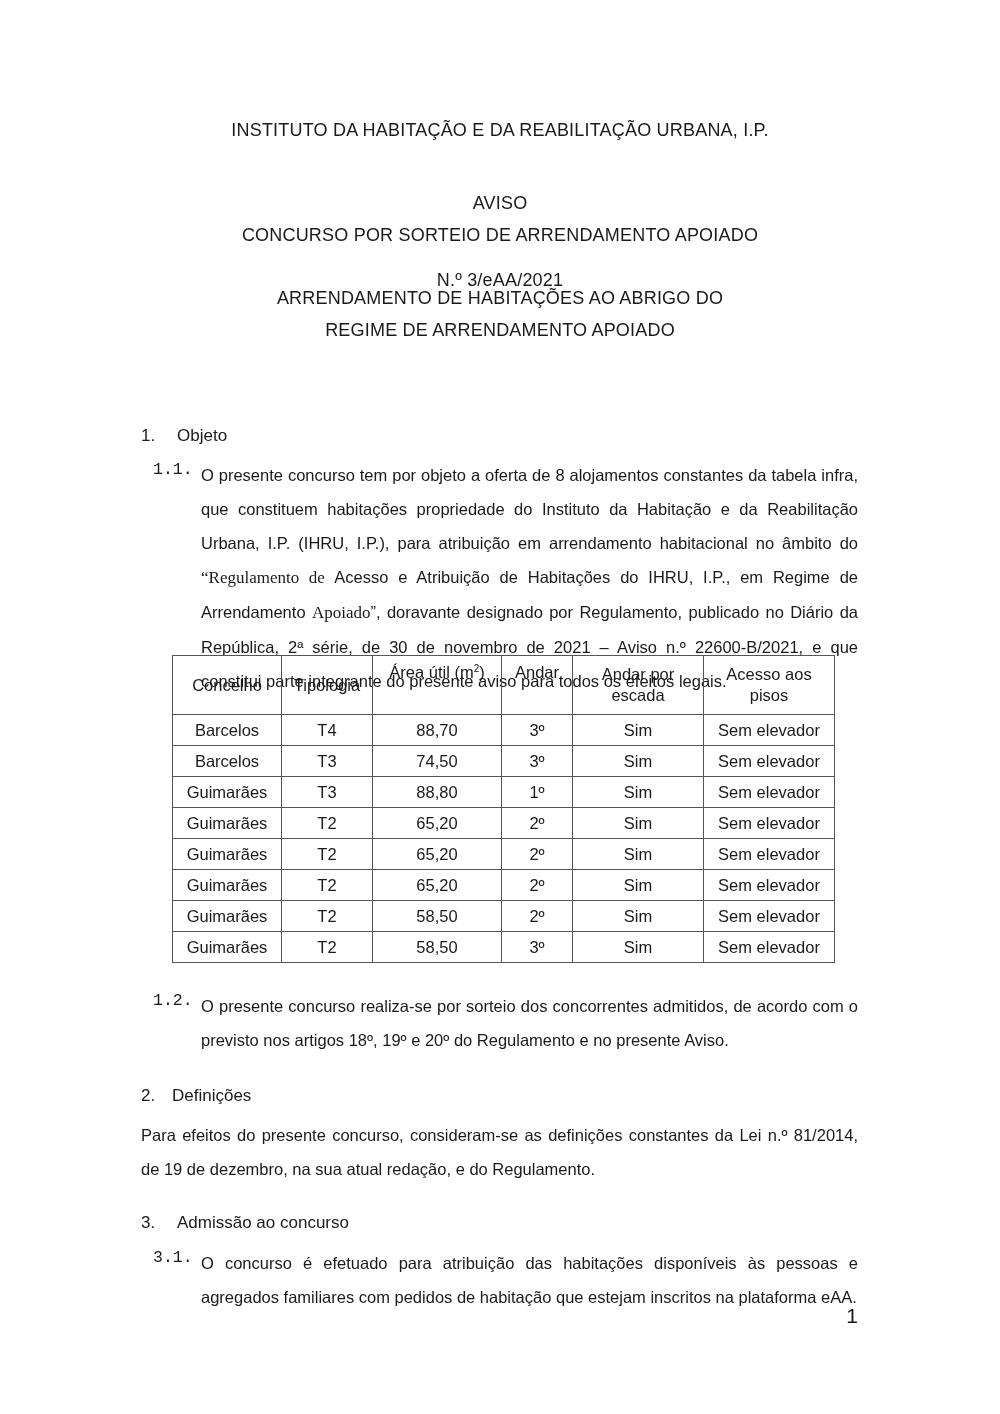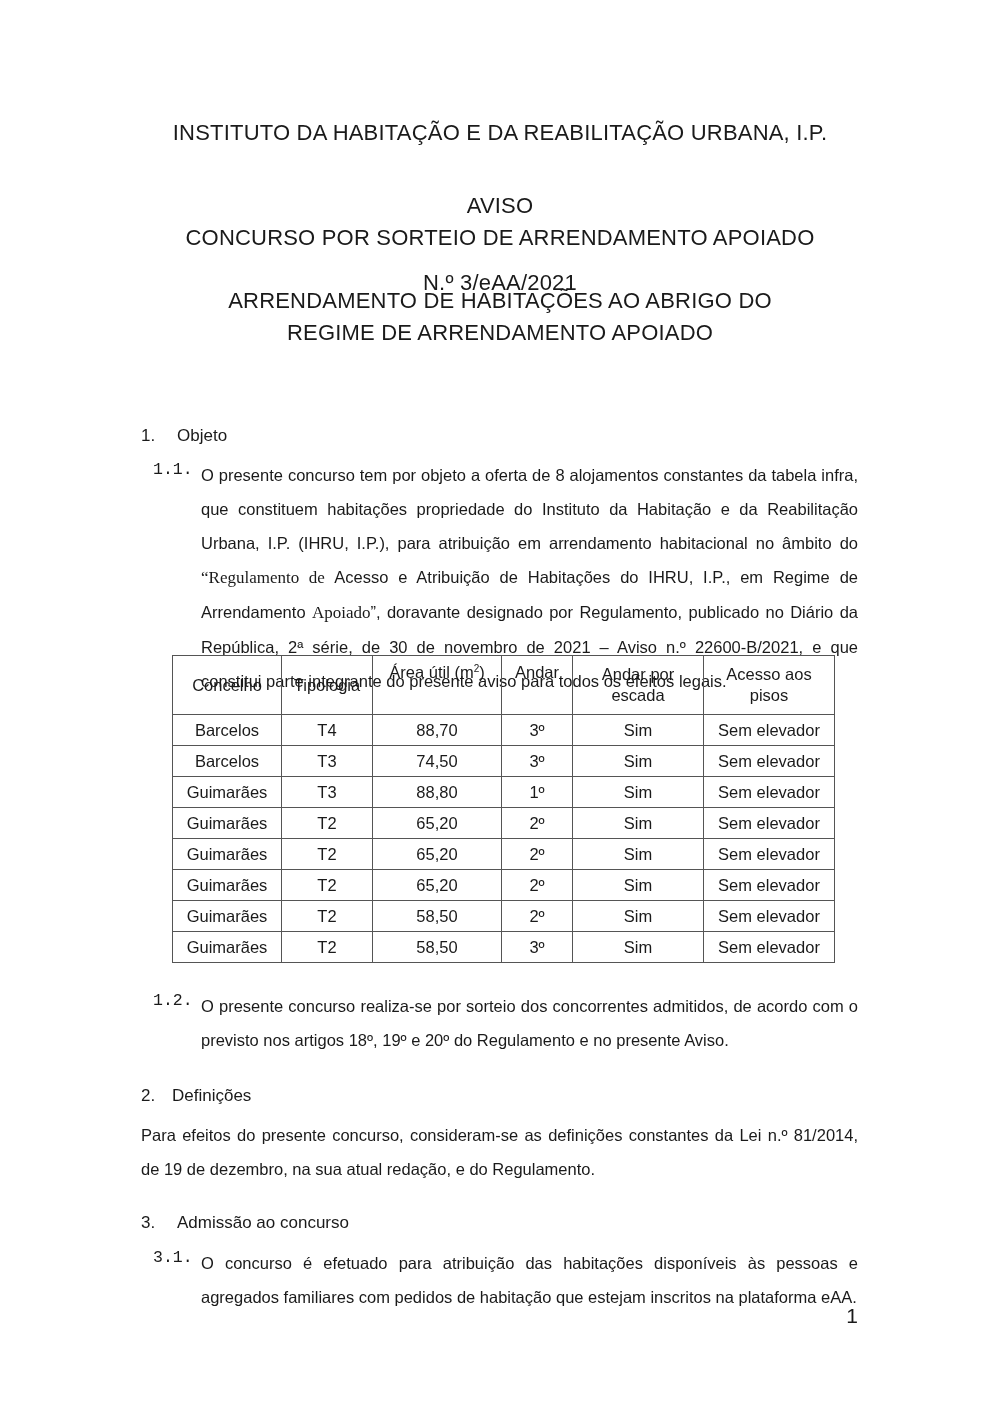--- a/index.html
+++ b/index.html
@@ -1,19 +1,19 @@
 <!DOCTYPE html>
 <html><head>
 <meta charset="utf-8">
 <style>
   html, body { margin: 0; padding: 0; background: #ffffff; }
   body { width: 1000px; height: 1414px; position: relative; overflow: hidden;
          font-family: "Liberation Sans", sans-serif; color: #1a1a1a; }
   .page { position: absolute; left: 0; top: 0; width: 1000px; height: 1414px; }
-  .center { position: absolute; left: 0; width: 1000px; text-align: center; font-size: 22px; letter-spacing: 0.2px; }
+  .center { position: absolute; left: 0; width: 1000px; text-align: center; font-size: 18px; letter-spacing: 0.2px; }
   .h-section { position: absolute; font-size: 17px; }
   .h-section .num { display: inline-block; width: 36px; }
   .para { position: absolute; font-size: 16.5px; line-height: 34px; text-align: justify; }
   .sub-num { position: absolute; font-size: 16.5px; font-family: Liberation Mono, monospace; }
   .serif { font-family: "Liberation Serif", serif; font-size: 17px; }
   table.grid { position: absolute; left: 172px; top: 655px; border-collapse: collapse; font-size: 16.5px; }
   table.grid th, table.grid td { border: 1px solid #555; text-align: center; font-weight: normal; padding: 0 4px; }
   table.grid th { height: 52px; line-height: 21px; vertical-align: middle; }
   table.grid td { height: 30px; }
   .pnum { position: absolute; right: 142px; top: 1304px; font-size: 21px; }

